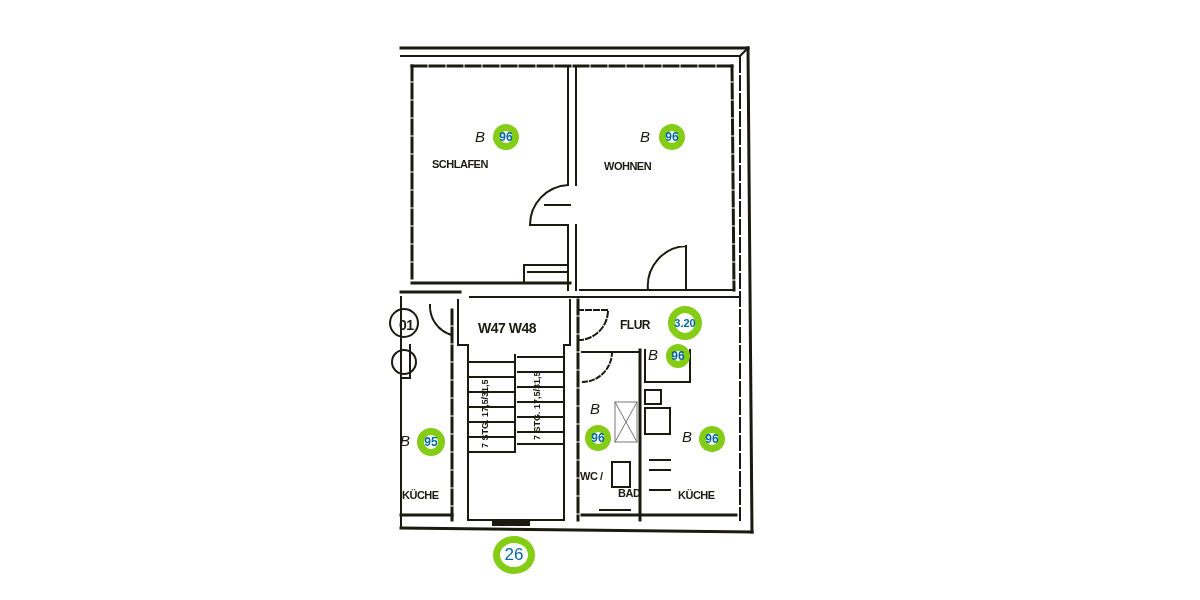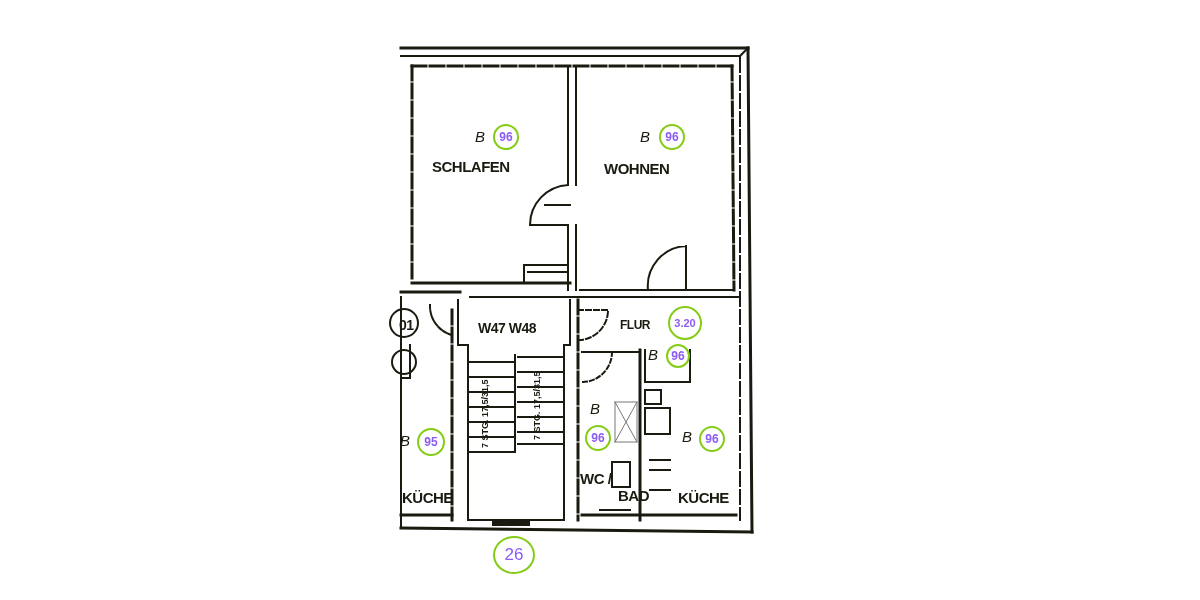--- a/index.html
+++ b/index.html
@@ -3,27 +3,27 @@
 <meta charset="utf-8">
 <style>
   html, body { margin: 0; padding: 0; }
   body {
     width: 1200px; height: 600px; background: #ffffff; position: relative; overflow: hidden;
     font-family: "Liberation Sans", sans-serif;
   }
   .plan { position: absolute; left: 0; top: 0; width: 1200px; height: 600px; }
   .label {
     position: absolute; font-family: "Liberation Sans", sans-serif; font-weight: bold;
-    color: #1a1a10; font-size: 15px; letter-spacing: -0.5px; white-space: nowrap;
+    color: #1a1a10; font-size: 11px; letter-spacing: -0.5px; white-space: nowrap;
   }
   .b { position: absolute; font-family: "Liberation Sans", sans-serif; font-style: italic; color: #1a1a10; font-size: 15px; }
   .circ {
-    position: absolute; border: 2px solid #84cc16; border-radius: 50%;
+    position: absolute; border: 7px solid #84cc16; border-radius: 50%;
     display: flex; align-items: center; justify-content: center;
-    font-family: "Liberation Sans", sans-serif; color: #8b5cf6; font-weight: bold; font-size: 12px;
+    font-family: "Liberation Sans", sans-serif; color: #0369a1; font-weight: bold; font-size: 12px;
     box-sizing: border-box;
   }
   .stair-text {
     position: absolute; font-family: "Liberation Sans", sans-serif; font-size: 9px; font-weight: bold; color: #1a1a10;
     transform: rotate(-90deg); transform-origin: left top; white-space: nowrap;
   }
 </style>
 </head>
 <body>
 

